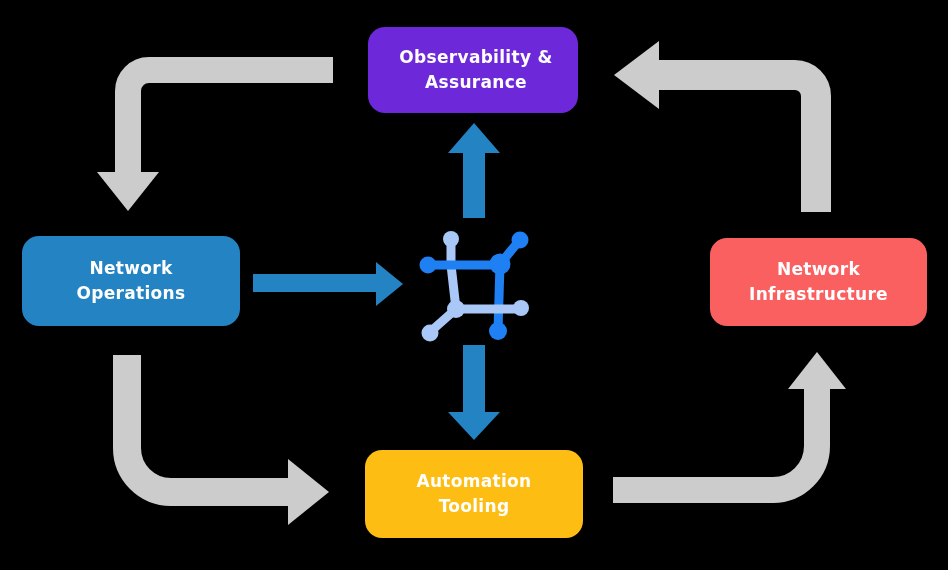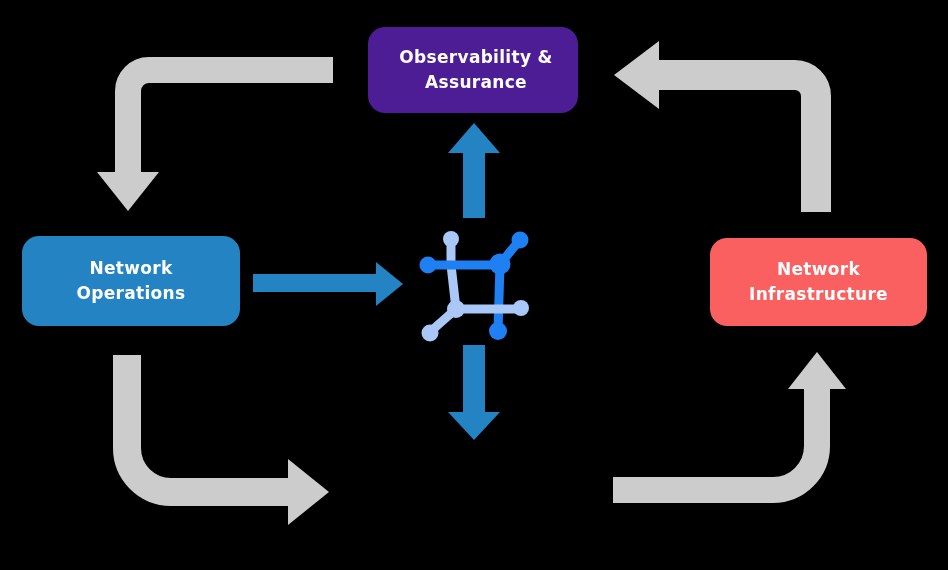--- a/index.html
+++ b/index.html
@@ -69,29 +69,33 @@
         <circle cx="520" cy="240" r="8.5" fill="#1e80f2"></circle>
         <circle cx="500" cy="264" r="10.5" fill="#1e80f2"></circle>
         <circle cx="498" cy="331" r="9" fill="#1e80f2"></circle>
         <circle cx="456" cy="309" r="9" fill="#a9c7f7"></circle>
         <circle cx="521" cy="308" r="8" fill="#a9c7f7"></circle>
         <circle cx="430" cy="333" r="8.5" fill="#a9c7f7"></circle>
       </g>
     </g>
   </svg>
 
-  <div class="node node-observability" style="background-color: #4c1d95; padding-left: 6px;">
+  <div class="node node-observability" style="background-color: #6d28d9; padding-left: 6px;">
     <span class="label">Observability &amp;
 Assurance</span>
   </div>
 
   <div class="node node-operations" style="background-color: rgb(35, 131, 195);">
     <span class="label">Network
 Operations</span>
   </div>
 
   <div class="node node-infrastructure" style="background-color: rgb(251, 96, 96);">
     <span class="label">Network
 Infrastructure</span>
   </div>
 
+  <div class="node node-automation" style="background-color: rgb(253, 189, 19);">
+    <span class="label">Automation
+Tooling</span>
+  </div>
 
 </div>
 
 </body></html>

